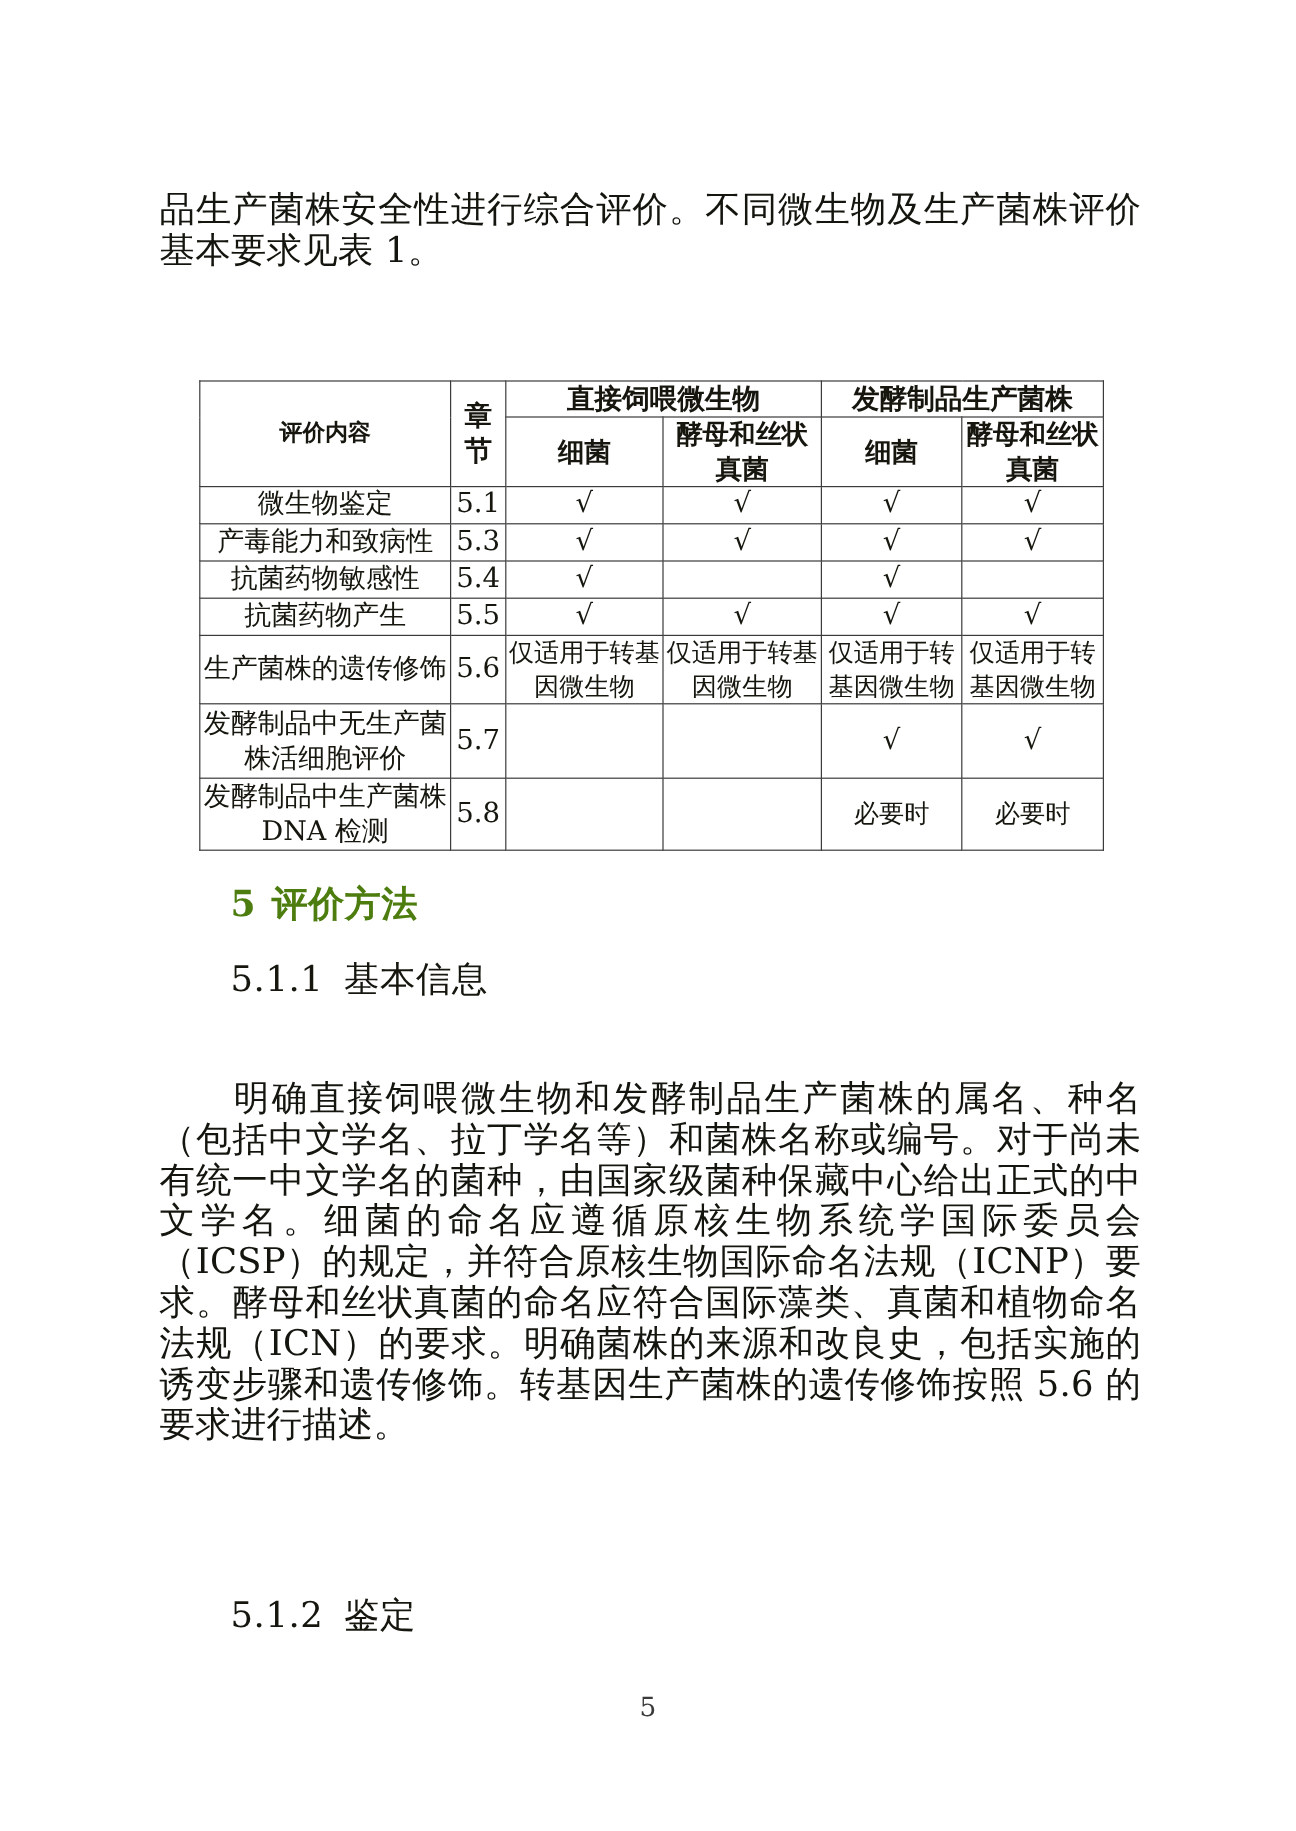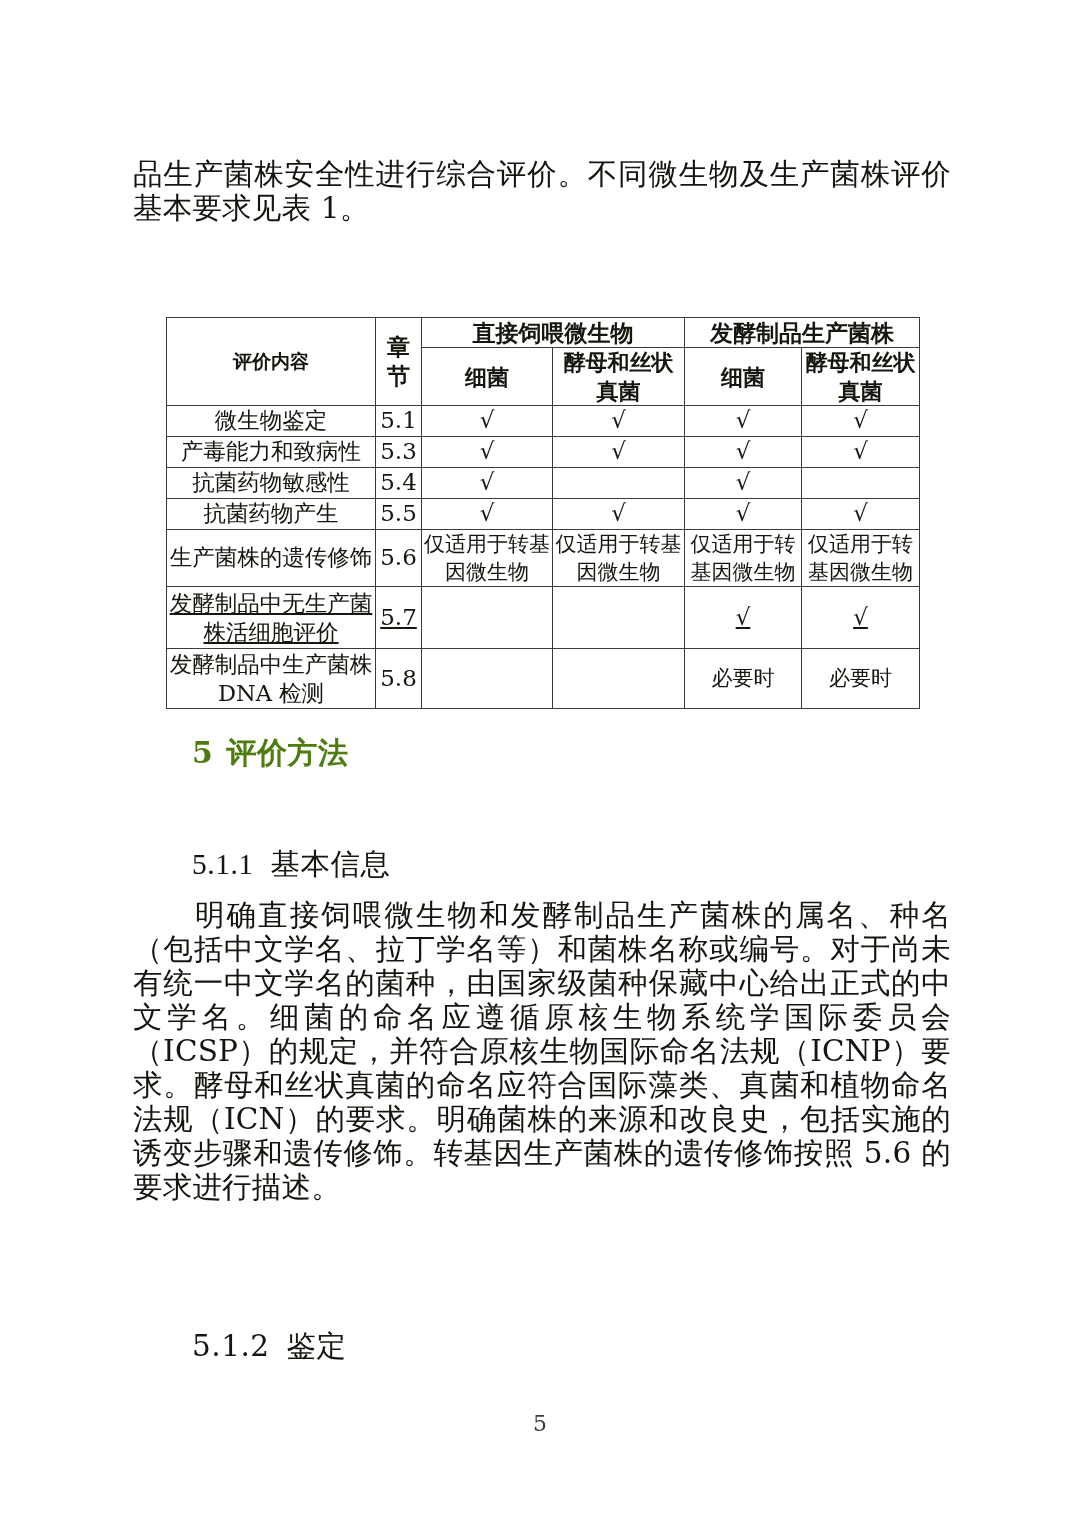--- a/index.html
+++ b/index.html
@@ -89,21 +89,21 @@
 
   .c-name { width: 209px; }
   .c-sec  { width: 46px; }
   .c-d1   { width: 131px; }
   .c-d2   { width: 132px; }
   .c-f1   { width: 117px; }
   .c-f2   { width: 118px; }
 
   .r1 { height: 31px; }
   .r2 { height: 56px; }
-  .r3 { height: 62px; text-decoration: underline; }
+  .r3 { height: 62px; }
   .r4 { height: 60px; }
 
   
   .h1 {
     position: absolute;
     left: 192px;
     font-size: 30px;
     font-weight: bold;
     letter-spacing: 0.5px;
     color: #4d7c0f;
@@ -220,21 +220,21 @@
           </tr>
         </tbody>
     </table>
   </div>
 
   <div class="h1" style="top:733px;">
     <span>5</span><span class="gap"></span><span>评价方法</span>
   </div>
 
 
-  <div class="h2" style="top:845px;font-family:Liberation Serif, serif;">
+  <div class="h2" style="top:797px;">
     <span>5.1.1</span><span class="gap"></span><span>基本信息</span>
   </div>
 
   <div class="para" style="top:898px;"><span class="indent"></span><span>明确直接饲喂微生物和发酵制品生产菌株的属名、种名（包括中文学名、拉丁学名等）和菌株名称或编号。对于尚未有统一中文学名的菌种，由国家级菌种保藏中心给出正式的中文学名。细菌的命名应遵循原核生物系统学国际委员会（ICSP）的规定，并符合原核生物国际命名法规（ICNP）要求。酵母和丝状真菌的命名应符合国际藻类、真菌和植物命名法规（ICN）的要求。明确菌株的来源和改良史，包括实施的诱变步骤和遗传修饰。转基因生产菌株的遗传修饰按照 5.6 的要求进行描述。</span></div>
 
   <div class="h2" style="top:1327px;">
     <span>5.1.2</span><span class="gap"></span><span>鉴定</span>
   </div>
 
   <div class="pageno">5</div>

